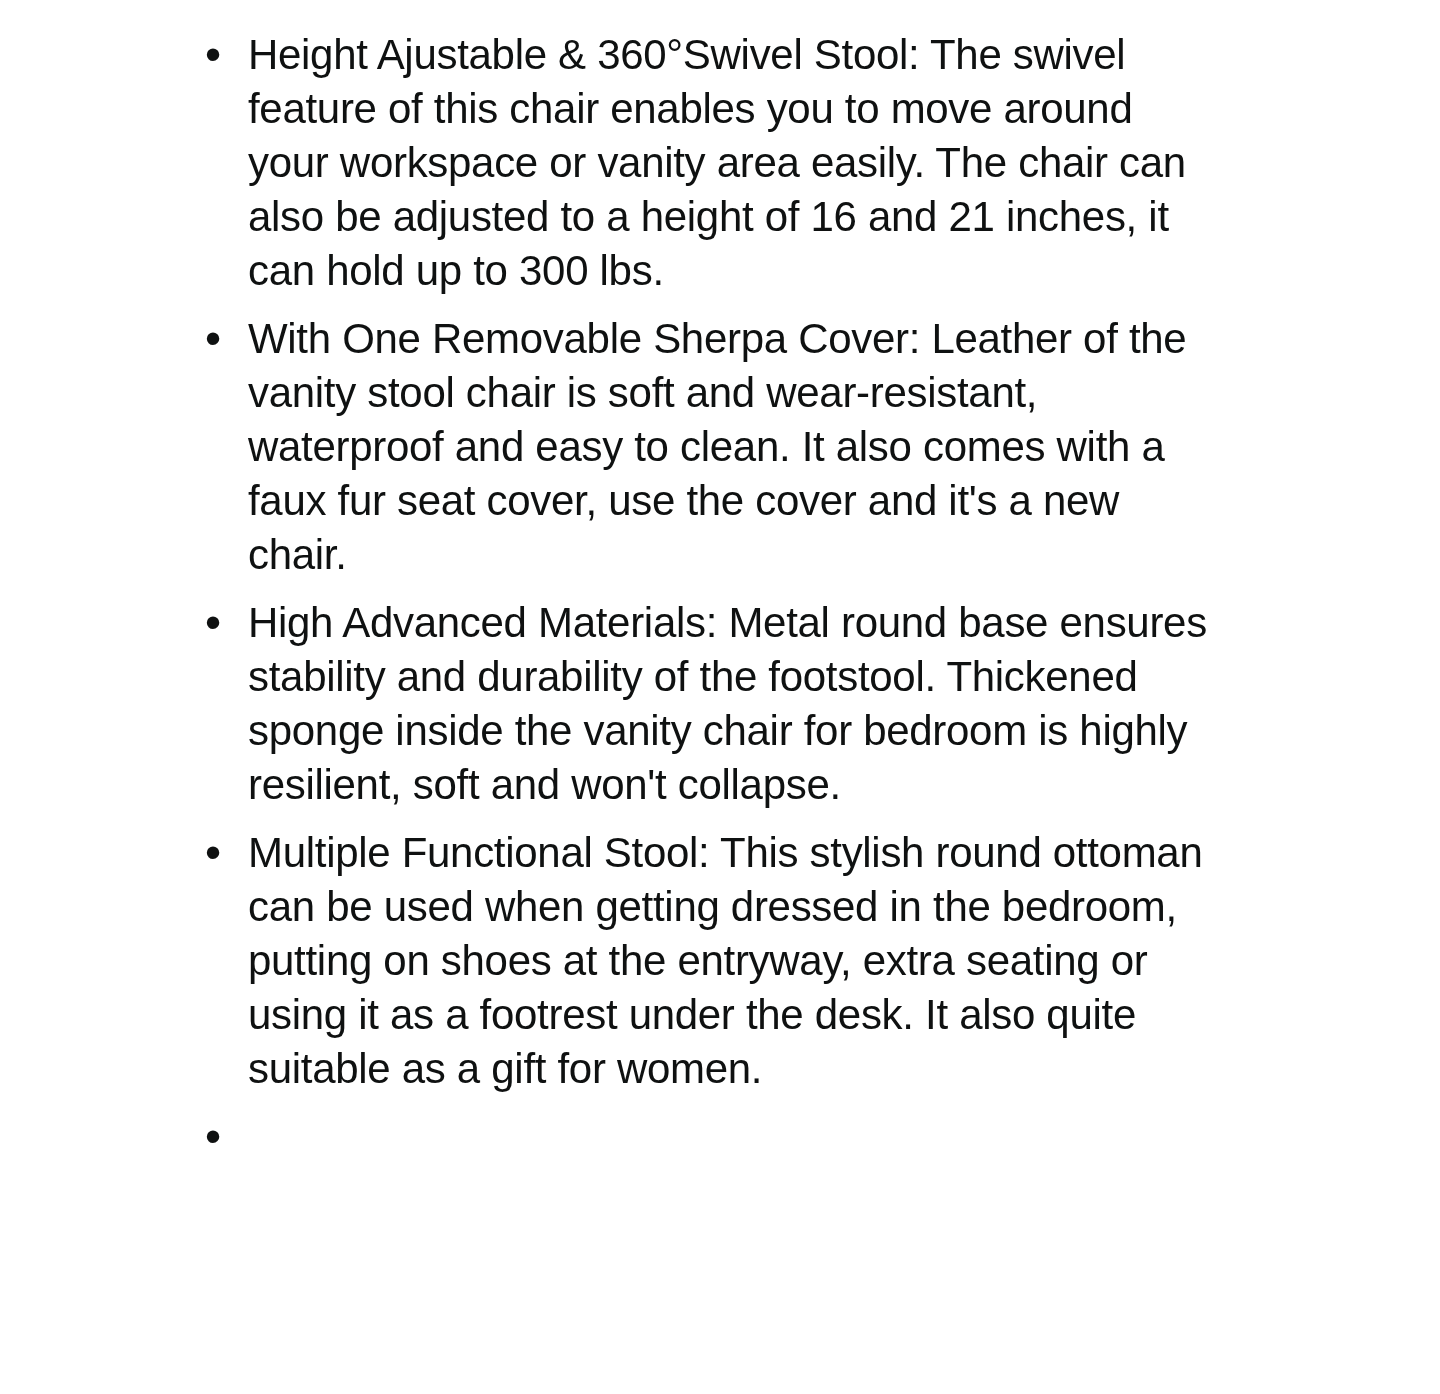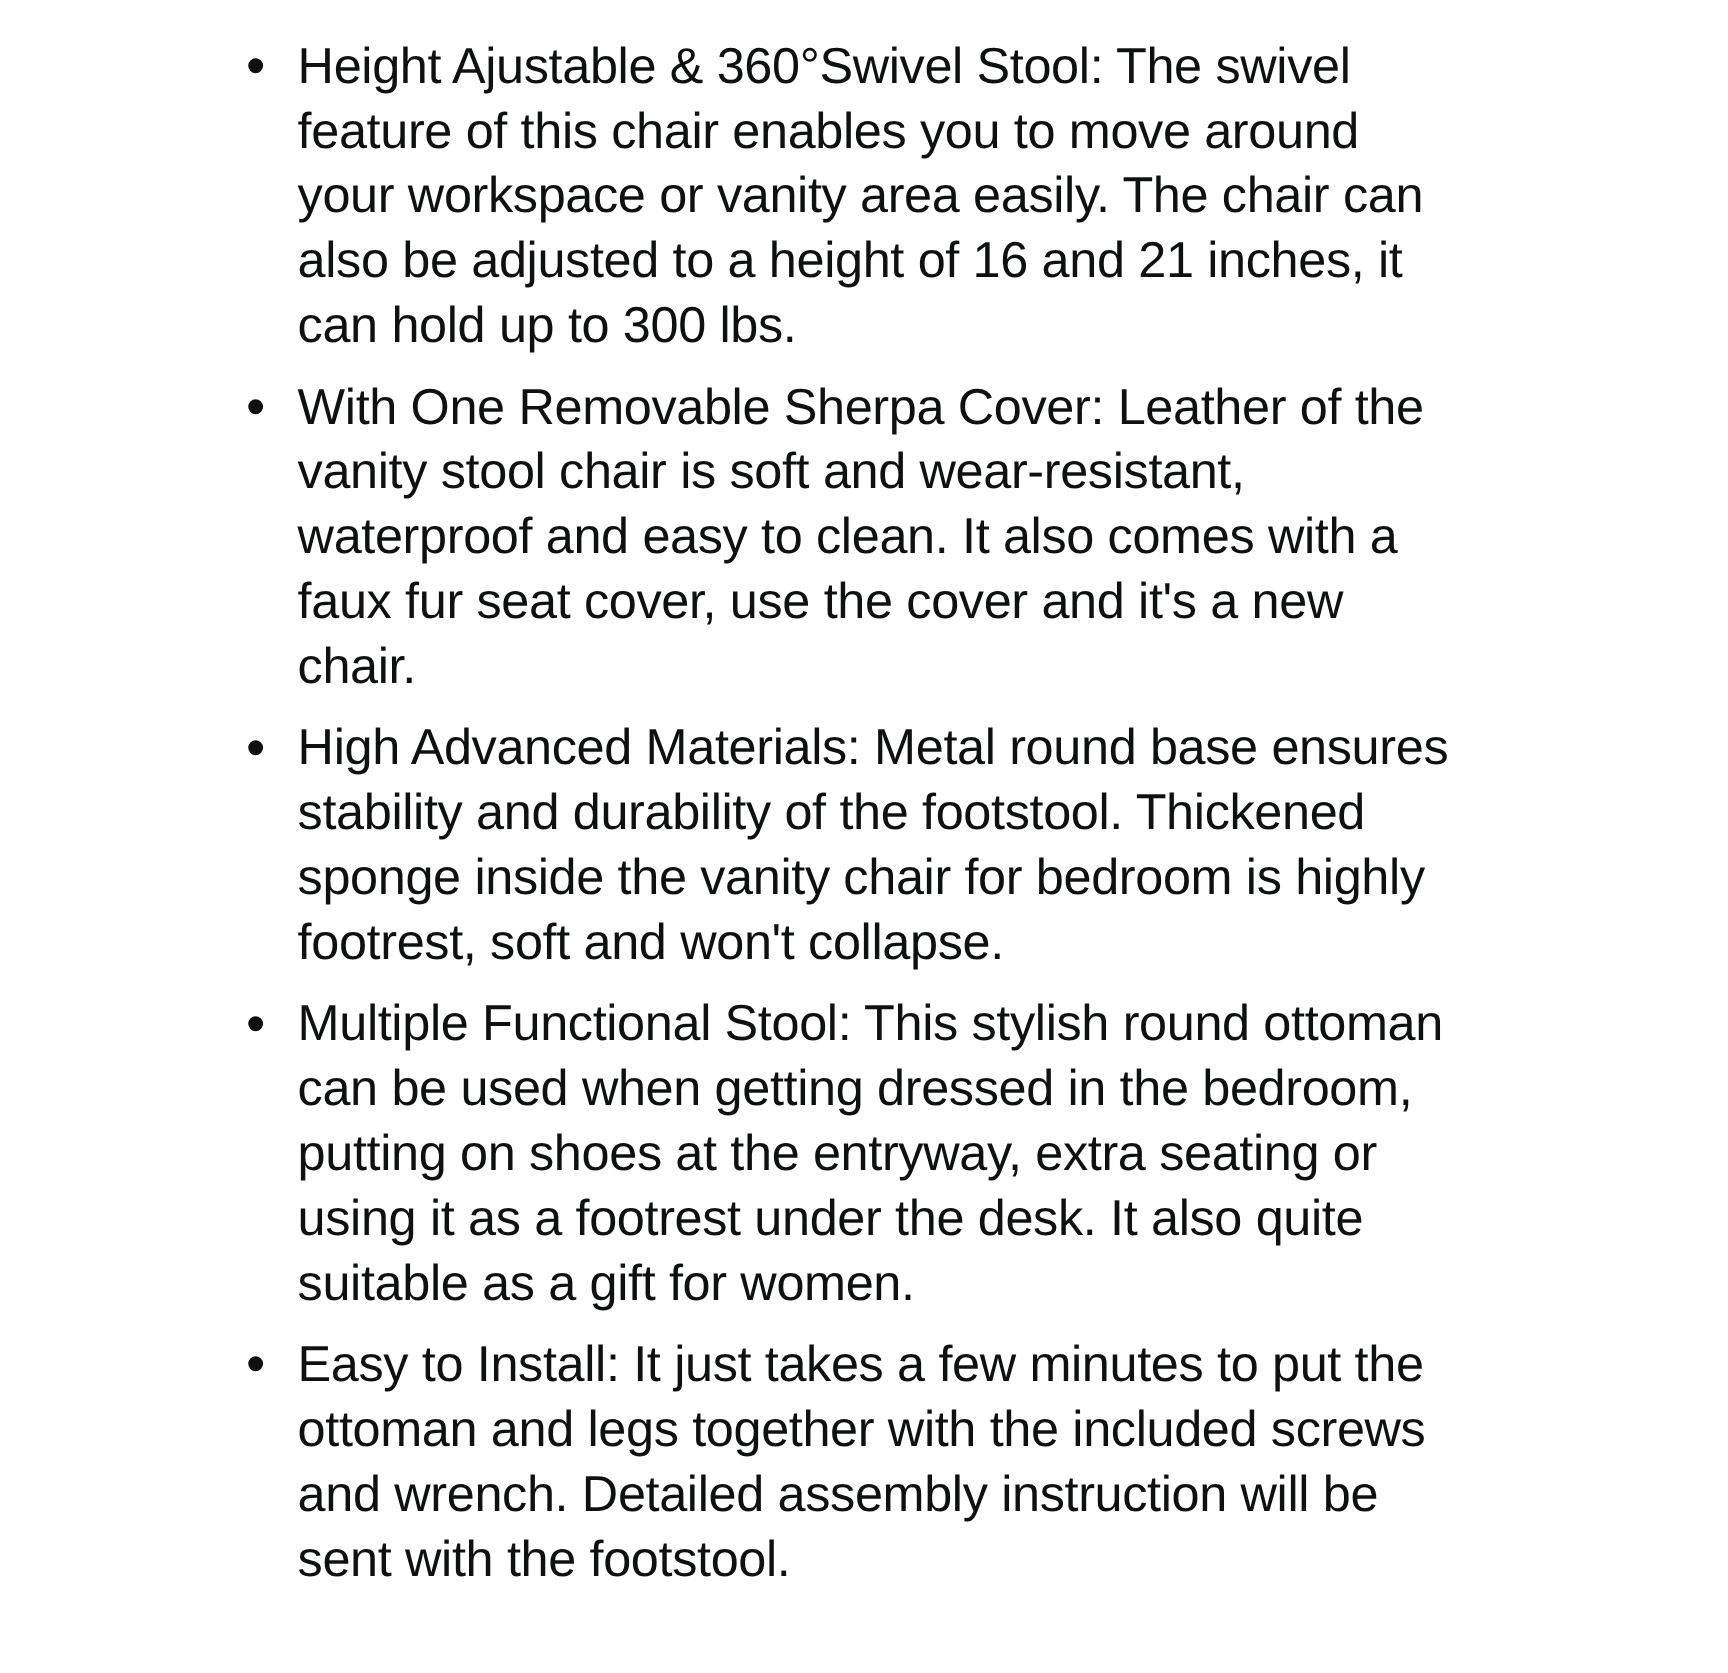--- a/index.html
+++ b/index.html
@@ -54,24 +54,23 @@
     <li class="bullet">
       <span class="bullet-marker">•</span>
       <span class="bullet-text">Height Ajustable &amp; 360°Swivel Stool: The swivel feature of this chair enables you to move around your workspace or vanity area easily. The chair can also be adjusted to a height of 16 and 21 inches, it can hold up to 300 lbs.</span>
     </li>
     <li class="bullet">
       <span class="bullet-marker">•</span>
       <span class="bullet-text">With One Removable Sherpa Cover: Leather of the vanity stool chair is soft and wear-resistant, waterproof and easy to clean. It also comes with a faux fur seat cover, use the cover and it's a new chair.</span>
     </li>
     <li class="bullet">
       <span class="bullet-marker">•</span>
-      <span class="bullet-text">High Advanced Materials: Metal round base ensures stability and durability of the footstool. Thickened sponge inside the vanity chair for bedroom is highly footrest, soft and won't collapse.</span>
+      <span class="bullet-text">High Advanced Materials: Metal round base ensures stability and durability of the footstool. Thickened sponge inside the vanity chair for bedroom is highly resilient, soft and won't collapse.</span>
     </li>
     <li class="bullet">
       <span class="bullet-marker">•</span>
       <span class="bullet-text">Multiple Functional Stool: This stylish round ottoman can be used when getting dressed in the bedroom, putting on shoes at the entryway, extra seating or using it as a footrest under the desk. It also quite suitable as a gift for women.</span>
     </li>
     <li class="bullet">
       <span class="bullet-marker">•</span>
-      <span class="bullet-text">Easy to Install: It just takes a few minutes to put the ottoman and legs together with the included screws and wrench. Detailed assembly instruction will be sent with the footstool.</span>
     </li>
   </ul>
 </div>
 
 </body></html>

